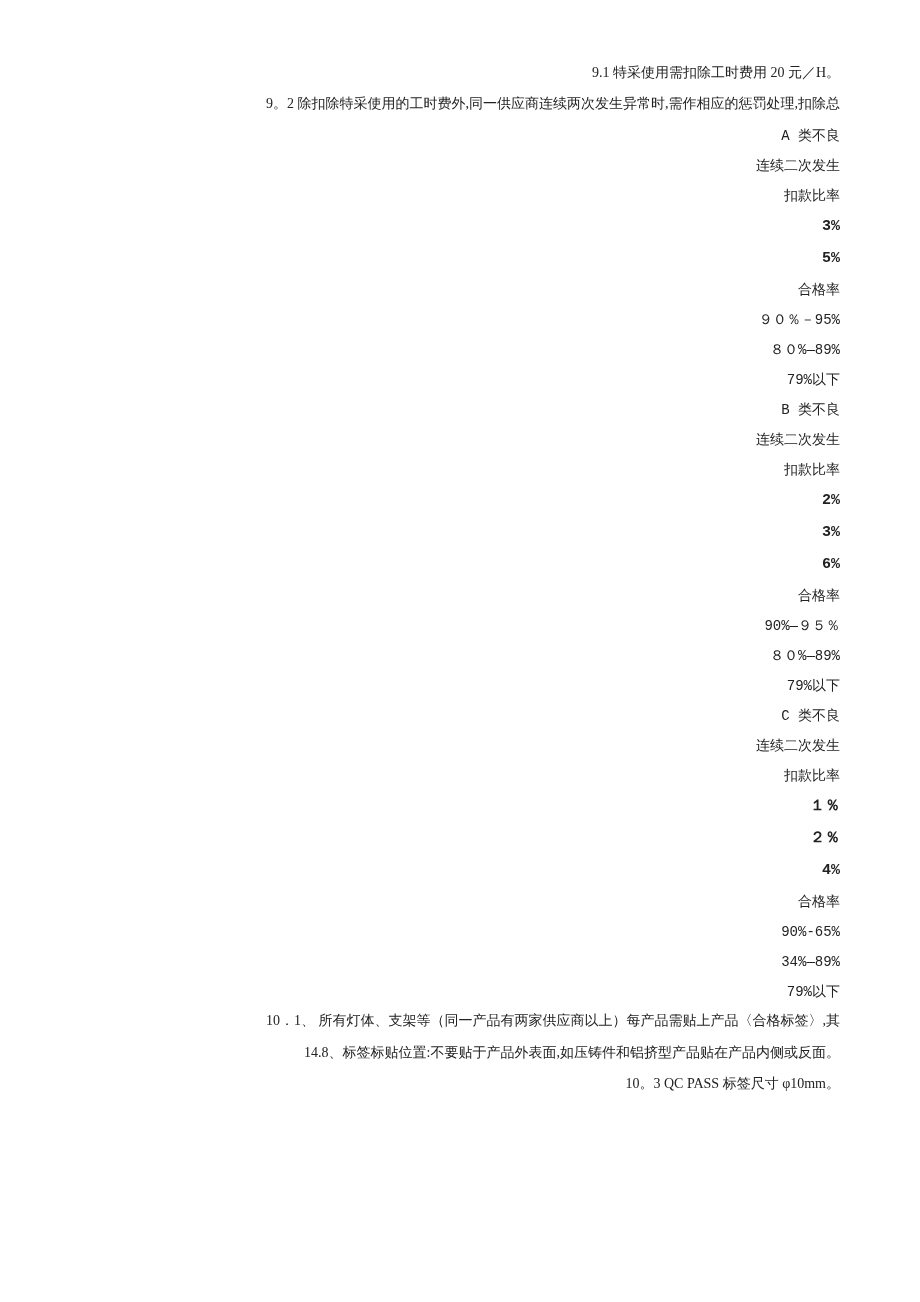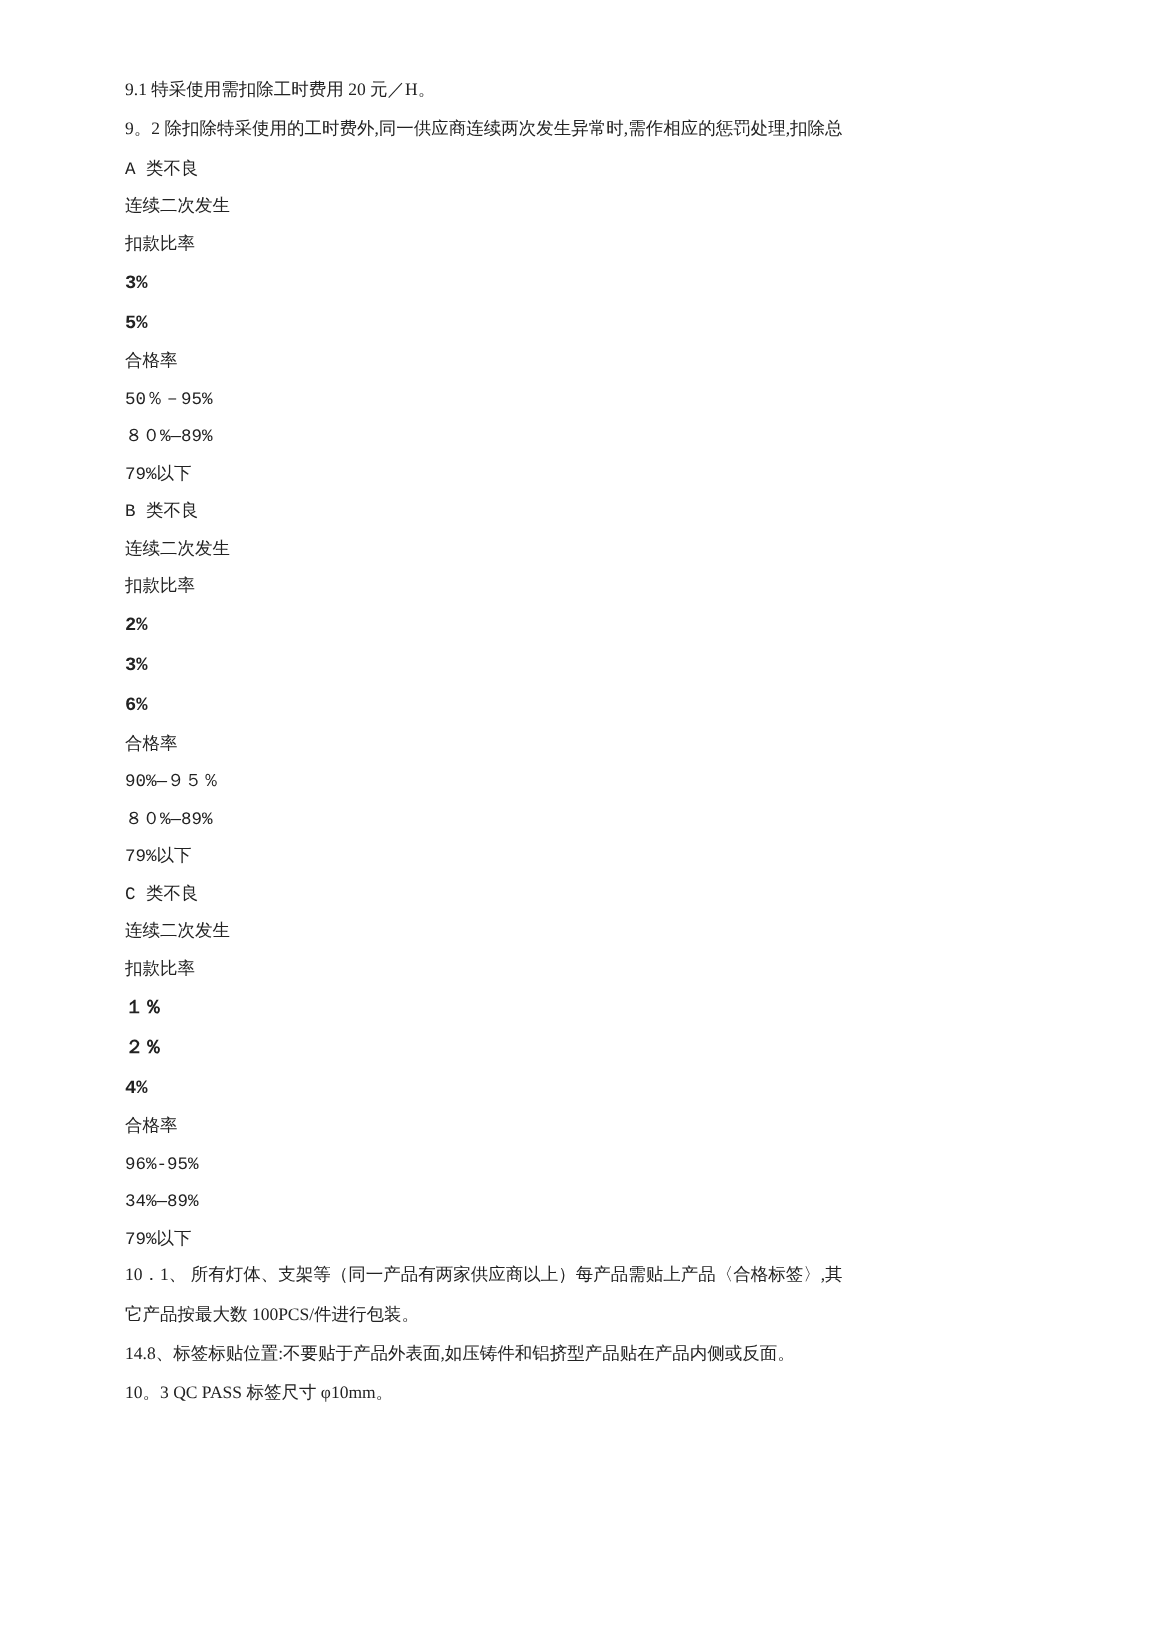--- a/index.html
+++ b/index.html
@@ -1,18 +1,19 @@
 <!DOCTYPE html>
 <html><head>
   <meta charset="utf-8">
   <style>
     * {
       margin: 0;
       padding: 0;
       box-sizing: border-box;
+      text-align: right;
     }
     body {
       background: #ffffff;
       font-family: "SimSun", "宋体", serif;
       font-size: 14px;
       color: #222222;
       width: 920px;
       min-height: 1302px;
       padding: 60px 80px 60px 100px;
       line-height: 1.8;
@@ -42,21 +43,21 @@
   <p class="paragraph">9.1 特采使用需扣除工时费用 20 元／H。</p>
 
   <p class="paragraph">9。2 除扣除特采使用的工时费外,同一供应商连续两次发生异常时,需作相应的惩罚处理,扣除总</p>
 
   <p class="table-data-row">A 类不良</p>
   <p class="table-data-row">连续二次发生</p>
   <p class="table-data-row">扣款比率</p>
   <p class="table-data-row bold-value">3%</p>
   <p class="table-data-row bold-value">5%</p>
   <p class="table-data-row">合格率</p>
-  <p class="table-data-row"> 50％－95%</p>
+  <p class="table-data-row"> ９０％－95%</p>
   <p class="table-data-row"> ８０%—89%</p>
   <p class="table-data-row">79%以下</p>
 
   <p class="table-data-row">B 类不良</p>
   <p class="table-data-row">连续二次发生</p>
   <p class="table-data-row">扣款比率</p>
   <p class="table-data-row bold-value">2%</p>
   <p class="table-data-row bold-value">3%</p>
   <p class="table-data-row bold-value">6%</p>
   <p class="table-data-row">合格率</p>
@@ -64,22 +65,21 @@
   <p class="table-data-row"> ８０%—89%</p>
   <p class="table-data-row">79%以下</p>
 
   <p class="table-data-row">C 类不良</p>
   <p class="table-data-row">连续二次发生</p>
   <p class="table-data-row">扣款比率</p>
   <p class="table-data-row bold-value"> １％</p>
   <p class="table-data-row bold-value"> ２％</p>
   <p class="table-data-row bold-value">4%</p>
   <p class="table-data-row">合格率</p>
-  <p class="table-data-row">96%-95%</p>
+  <p class="table-data-row">90%-65%</p>
   <p class="table-data-row">34%—89%</p>
   <p class="table-data-row">79%以下</p>
 
   <p class="paragraph">10．1、  所有灯体、支架等（同一产品有两家供应商以上）每产品需贴上产品〈合格标签〉,其</p>
-  <p class="paragraph">它产品按最大数 100PCS/件进行包装。</p>
   <p class="paragraph">14.8、标签标贴位置:不要贴于产品外表面,如压铸件和铝挤型产品贴在产品内侧或反面。</p>
   <p class="paragraph">10。3    QC PASS 标签尺寸 φ10mm。</p>
 
 </div>
 
 </body></html>

